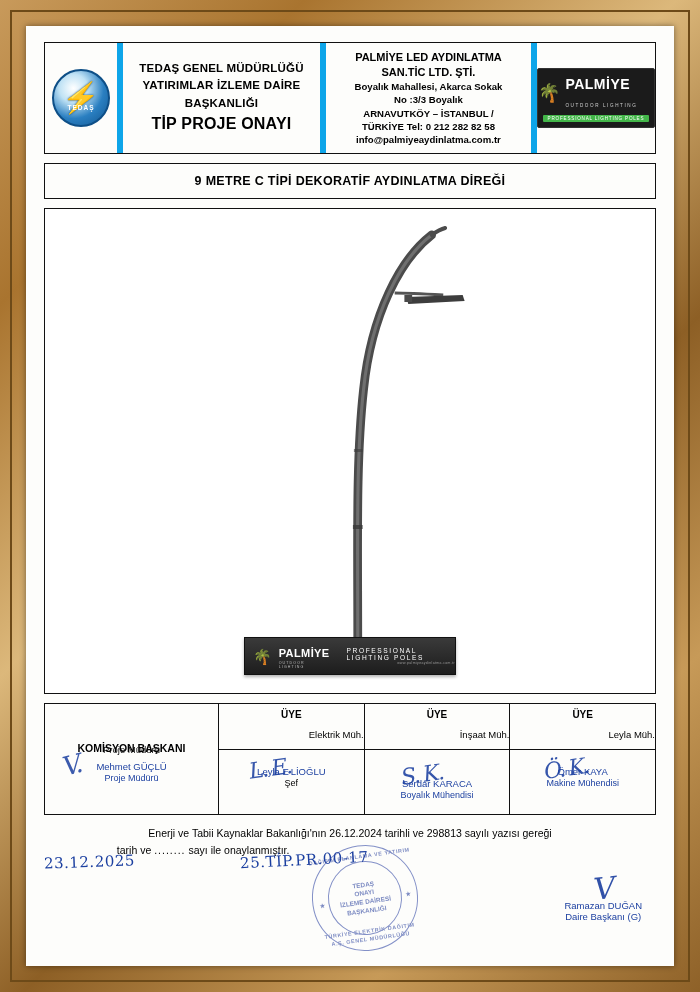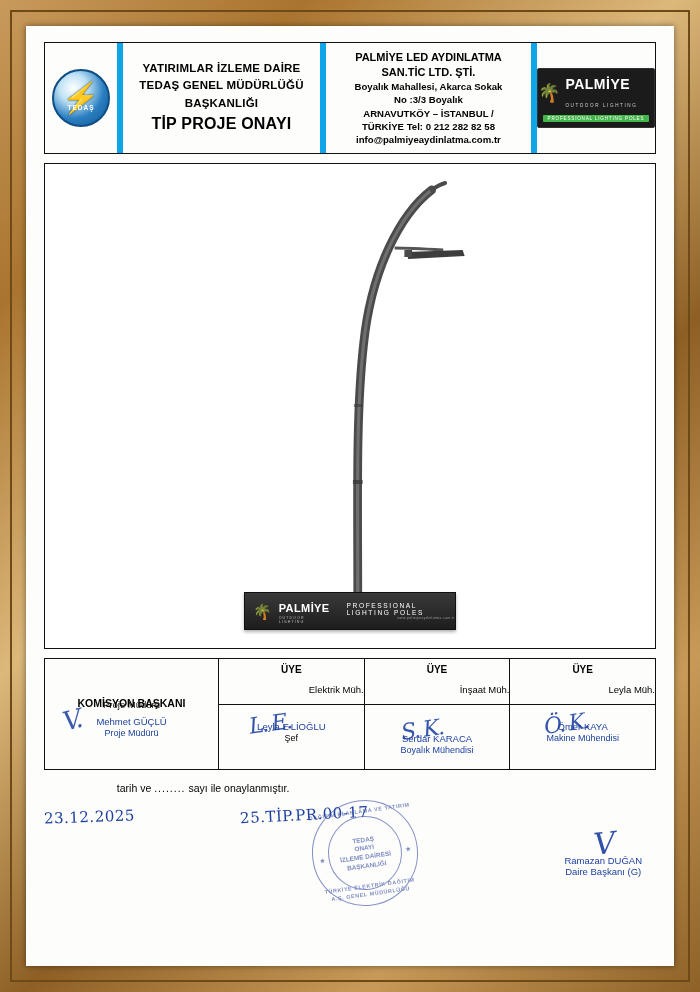--- a/index.html
+++ b/index.html
@@ -164,22 +164,22 @@
 
         <div class="hdr-logo">
           <div class="tedas-logo">
             <span class="bolt">⚡</span>
             <span class="ring">TEDAŞ</span>
           </div>
         </div>
 
         <div class="hdr-tedas">
           <div class="t">
+            <div>TEDAŞ GENEL MÜDÜRLÜĞÜ</div>
             <div>YATIRIMLAR İZLEME DAİRE</div>
-            <div>TEDAŞ GENEL MÜDÜRLÜĞÜ</div>
             <div>BAŞKANLIĞI</div>
             <div class="small">TİP PROJE ONAYI</div>
           </div>
         </div>
 
         <div class="hdr-firm">
           <div class="f">
             <div class="n1">PALMİYE LED AYDINLATMA</div>
             <div class="n1">SAN.TİC LTD. ŞTİ.</div>
             <div>Boyalık Mahallesi, Akarca Sokak</div>
@@ -197,20 +197,23 @@
               <span>
                 <span class="nm">PALMİYE</span>
                 <span class="sub">OUTDOOR LIGHTING</span>
               </span>
             </div>
             <div class="bar">PROFESSIONAL LIGHTING POLES</div>
           </div>
         </div>
       </div>
 
+      <div class="title-band">
+        <span>9 METRE C TİPİ DEKORATİF AYDINLATMA DİREĞİ</span>
+      </div>
 
       <div class="drawing">
         <svg viewBox="0 0 628 484" preserveAspectRatio="none">
 
           <path d="M322 432 C322 330 320 250 328 180 C336 105 366 50 398 26" fill="none" stroke="#4b4b4b" stroke-width="9" stroke-linecap="round"></path>
           <path d="M322 432 C322 330 320 250 328 180 C336 105 366 50 398 26" fill="none" stroke="#6f6f6f" stroke-width="3.2" stroke-linecap="round"></path>
 
           <path d="M398 26 C404 22 408 20 412 19" fill="none" stroke="#4b4b4b" stroke-width="4" stroke-linecap="round"></path>
 
           <path d="M360 84 C374 84 392 85 410 86" fill="none" stroke="#555" stroke-width="3"></path>
@@ -271,20 +274,21 @@
           <div class="uye">ÜYE</div>
           <div class="divider"></div>
           <div class="dept">Leyla Müh.</div>
           <div class="nm blue" style="margin-top:26px;">Ömer KAYA</div>
           <div class="ttl blue">Makine Mühendisi</div>
           <span class="hand hw-sig" style="left:34px;top:52px;">Ö. K.</span>
         </div>
       </div>
 
       <div class="footer">
+        <div class="line1">Enerji  ve  Tabii  Kaynaklar  Bakanlığı'nın  26.12.2024 tarihli ve 298813 sayılı  yazısı  gereği</div>
 
         <div class="line2">
           <span class="dots">&nbsp;</span>
           <span>tarih ve</span>
           <span class="dots">........</span>
           <span>sayı ile onaylanmıştır.</span>
         </div>
 
         <span class="hw-date">23.12.2025</span>
         <span class="hw-no">25.TİP.PR.00-17</span>

